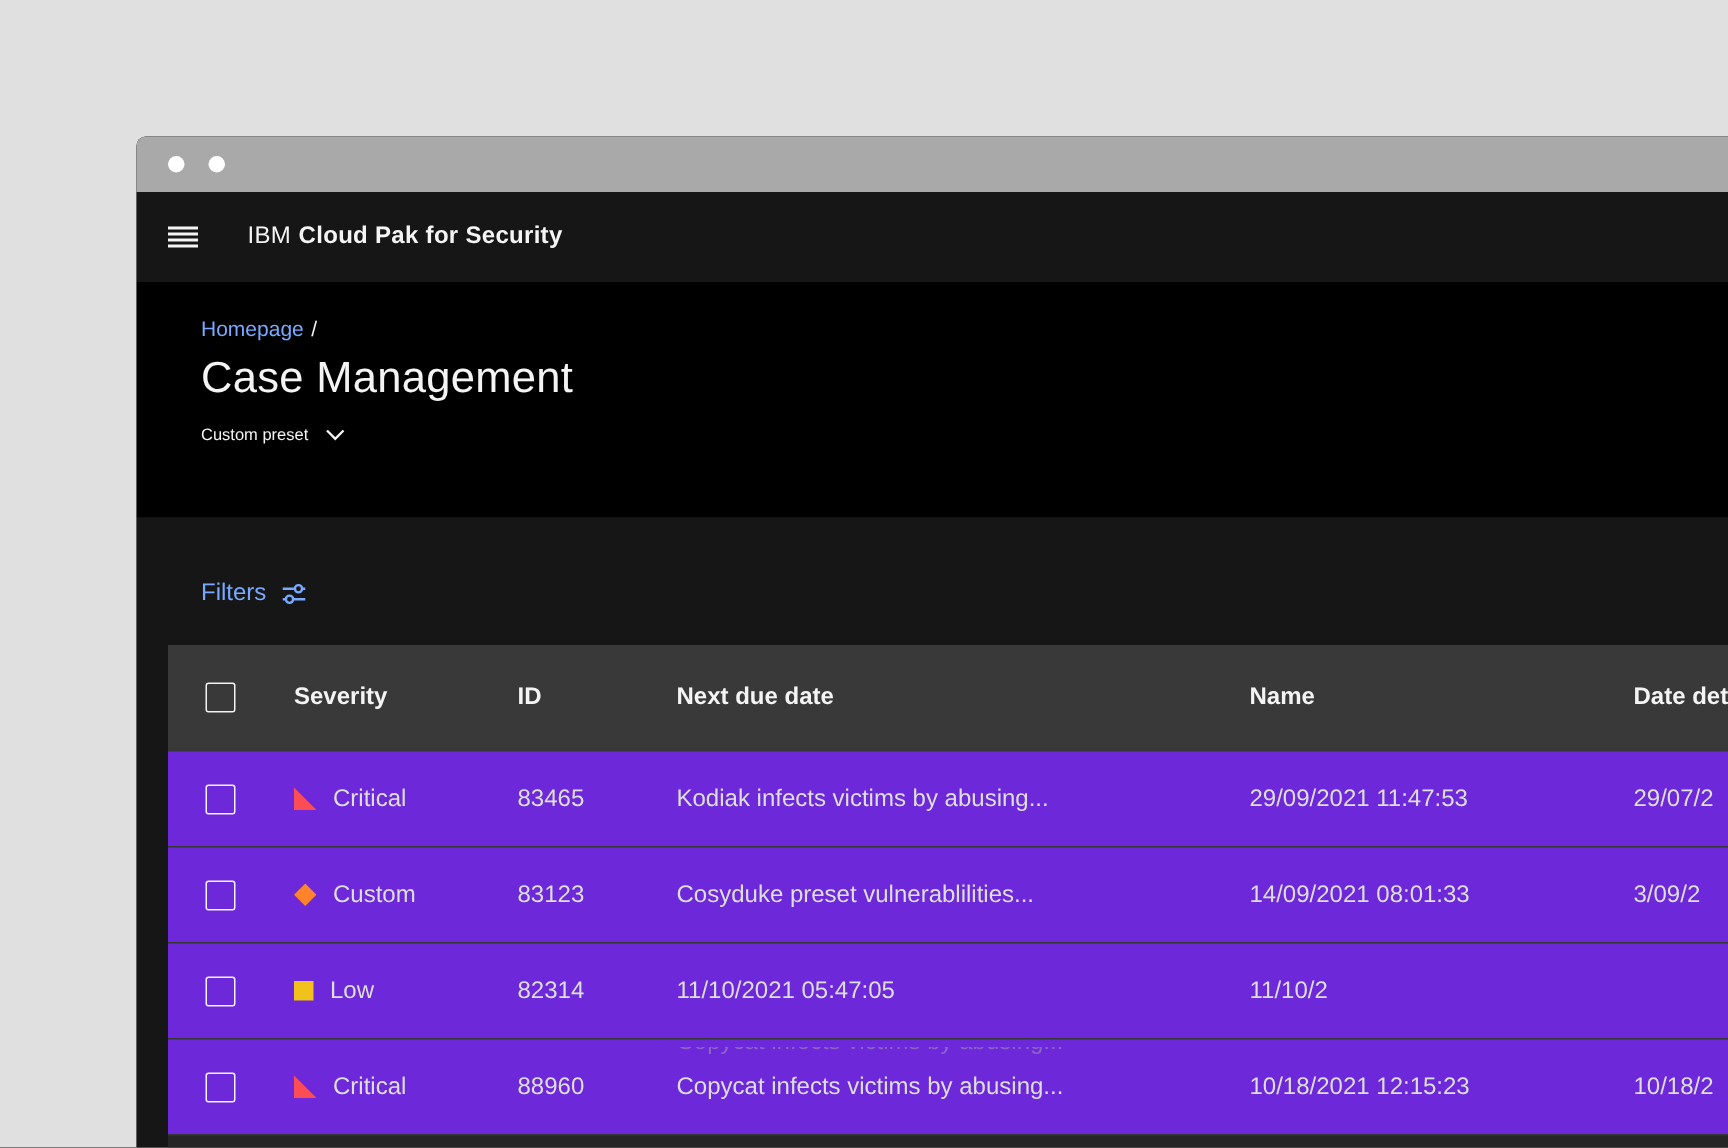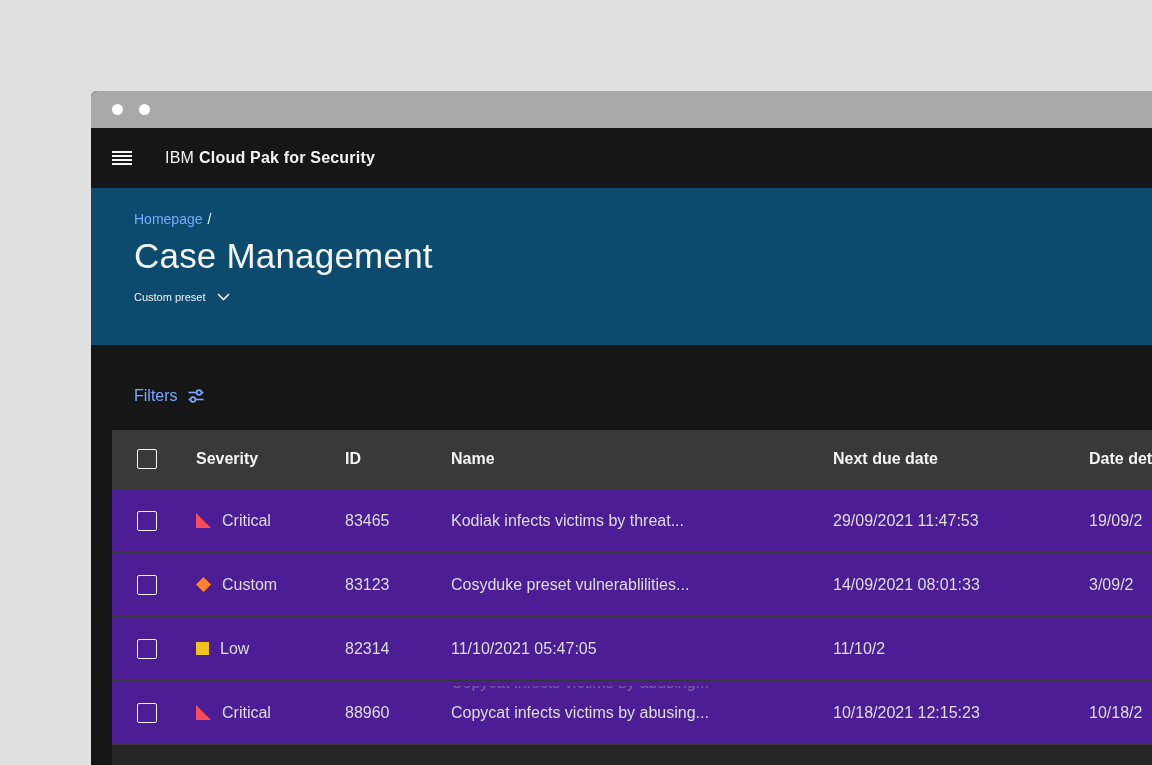--- a/index.html
+++ b/index.html
@@ -33,28 +33,28 @@
     flex:0 0 60px; background:#161616;
     display:flex; align-items:center; padding-left:21px;
   }
   .hamburger { width:20px; display:flex; flex-direction:column; gap:2px; cursor:pointer; }
   .hamburger i { display:block; height:2px; background:#f4f4f4; }
   .brand { margin-left:33px; font-size:16px; color:#f4f4f4; letter-spacing:.2px; }
   .brand .bold { font-weight:bold; margin-left:5px; }
 
   
   .pageheader {
-    flex:0 0 157px; background:#0c4a6e;
+    flex:0 0 157px; background:#000000;
     padding:23px 16px 0 43px;
   }
   .breadcrumb { font-size:14px; line-height:16px; }
   .breadcrumb .crumb { color:#78a9ff; cursor:pointer; }
   .breadcrumb .sep { color:#f4f4f4; margin-left:5px; }
   .pagetitle {
-    margin-top:9px; font-size:35px; font-weight:400;
+    margin-top:9px; font-size:29px; font-weight:400;
     color:#f4f4f4; letter-spacing:.2px;
   }
   .preset {
     margin-top:15px; font-size:11px; color:#f4f4f4;
     display:flex; align-items:center; gap:11px; cursor:pointer; width:max-content;
   }
 
   
   .content { flex:1 1 auto; background:#161616; position:relative; }
   .filters {
@@ -64,25 +64,25 @@
   }
 
   
   .table { position:absolute; left:21px; top:85px; right:0; }
   .grid-cols {
     display:grid;
     grid-template-columns:84px 149px 106px 382px 256px 1fr;
     align-items:center;
   }
   .thead {
-    height:58px; background:#393939;
+    height:70px; background:#393939;
     color:#f4f4f4; font-weight:bold; font-size:16px;
   }
   .trow {
-    height:64px; background:#4c1d95;
+    height:64px; background:#6d28d9;
     border-top:1px solid #363636;
     color:#dedede; font-size:16px; cursor:pointer;
   }
   .partial-row { height:21px; background:#262626; border-top:1px solid #363636; }
 
   .checkbox {
     width:20px; height:20px; margin-left:25px;
     border:1.7px solid #f4f4f4; border-radius:2px;
     background:transparent; cursor:pointer;
   }
@@ -151,41 +151,41 @@
       </svg>
     </div>
 
     <div class="table">
       <div class="thead grid-cols">
         <div>
           <div class="checkbox"></div>
         </div>
         <div>Severity</div>
         <div>ID</div>
+        <div>Next due date</div>
         <div>Name</div>
-        <div>Next due date</div>
         <div class="cell-plain">Date dete</div>
       </div>
 
       <div id="rows-container">
           <div class="trow grid-cols">
     <div>
       <div class="checkbox"></div>
     </div>
     <div class="sev sev-critical">
       <span class="sev-icon"></span>
       <span>Critical</span>
     </div>
     <div class="cell-plain">83465</div>
     <div class="cell-name">
 
-      <span>Kodiak  infects victims by threat...</span>
+      <span>Kodiak  infects victims by abusing...</span>
     </div>
     <div class="cell-plain">29/09/2021 11:47:53</div>
-    <div class="cell-plain">19/09/2</div>
+    <div class="cell-plain">29/07/2</div>
   </div>
           <div class="trow grid-cols">
     <div>
       <div class="checkbox"></div>
     </div>
     <div class="sev sev-medium">
       <span class="sev-icon"></span>
       <span>Custom</span>
     </div>
     <div class="cell-plain">83123</div>

